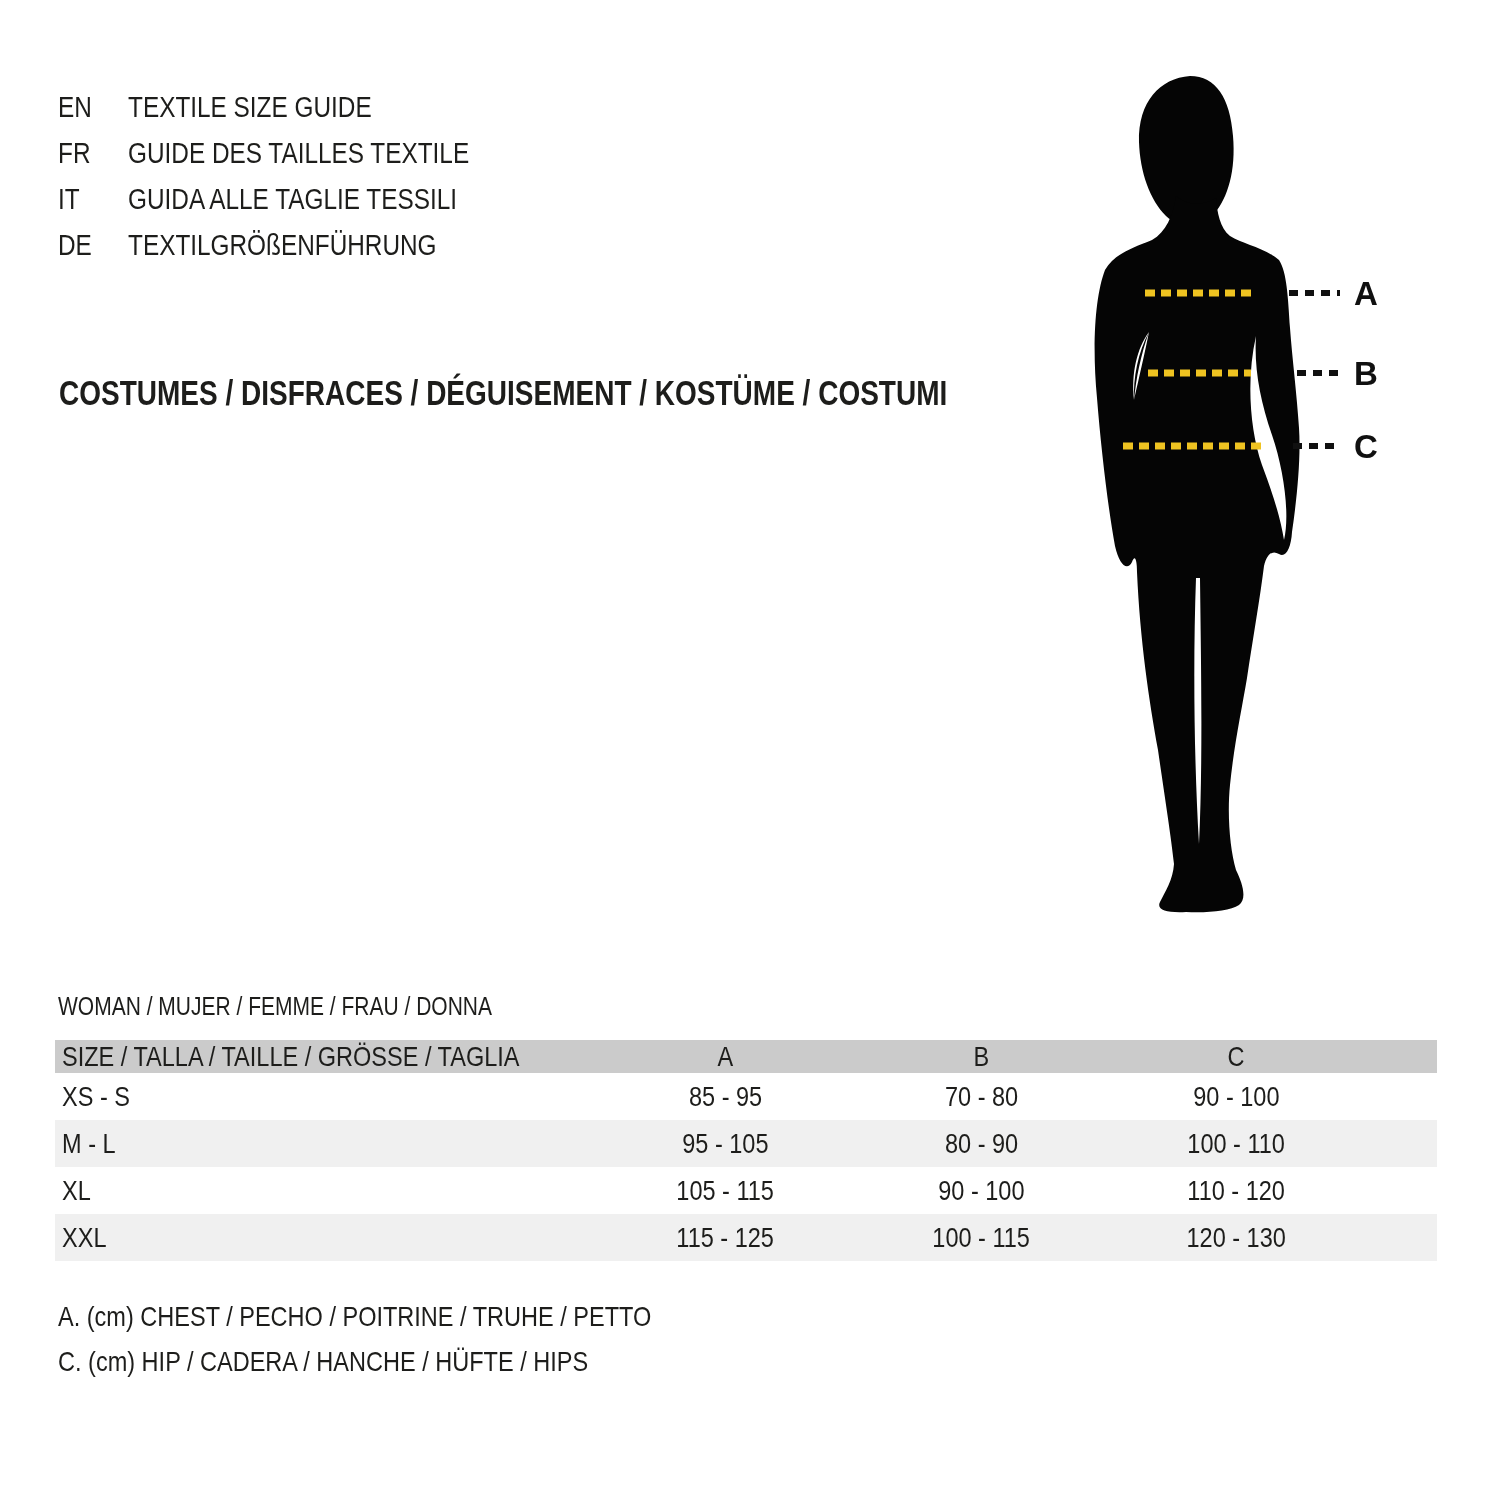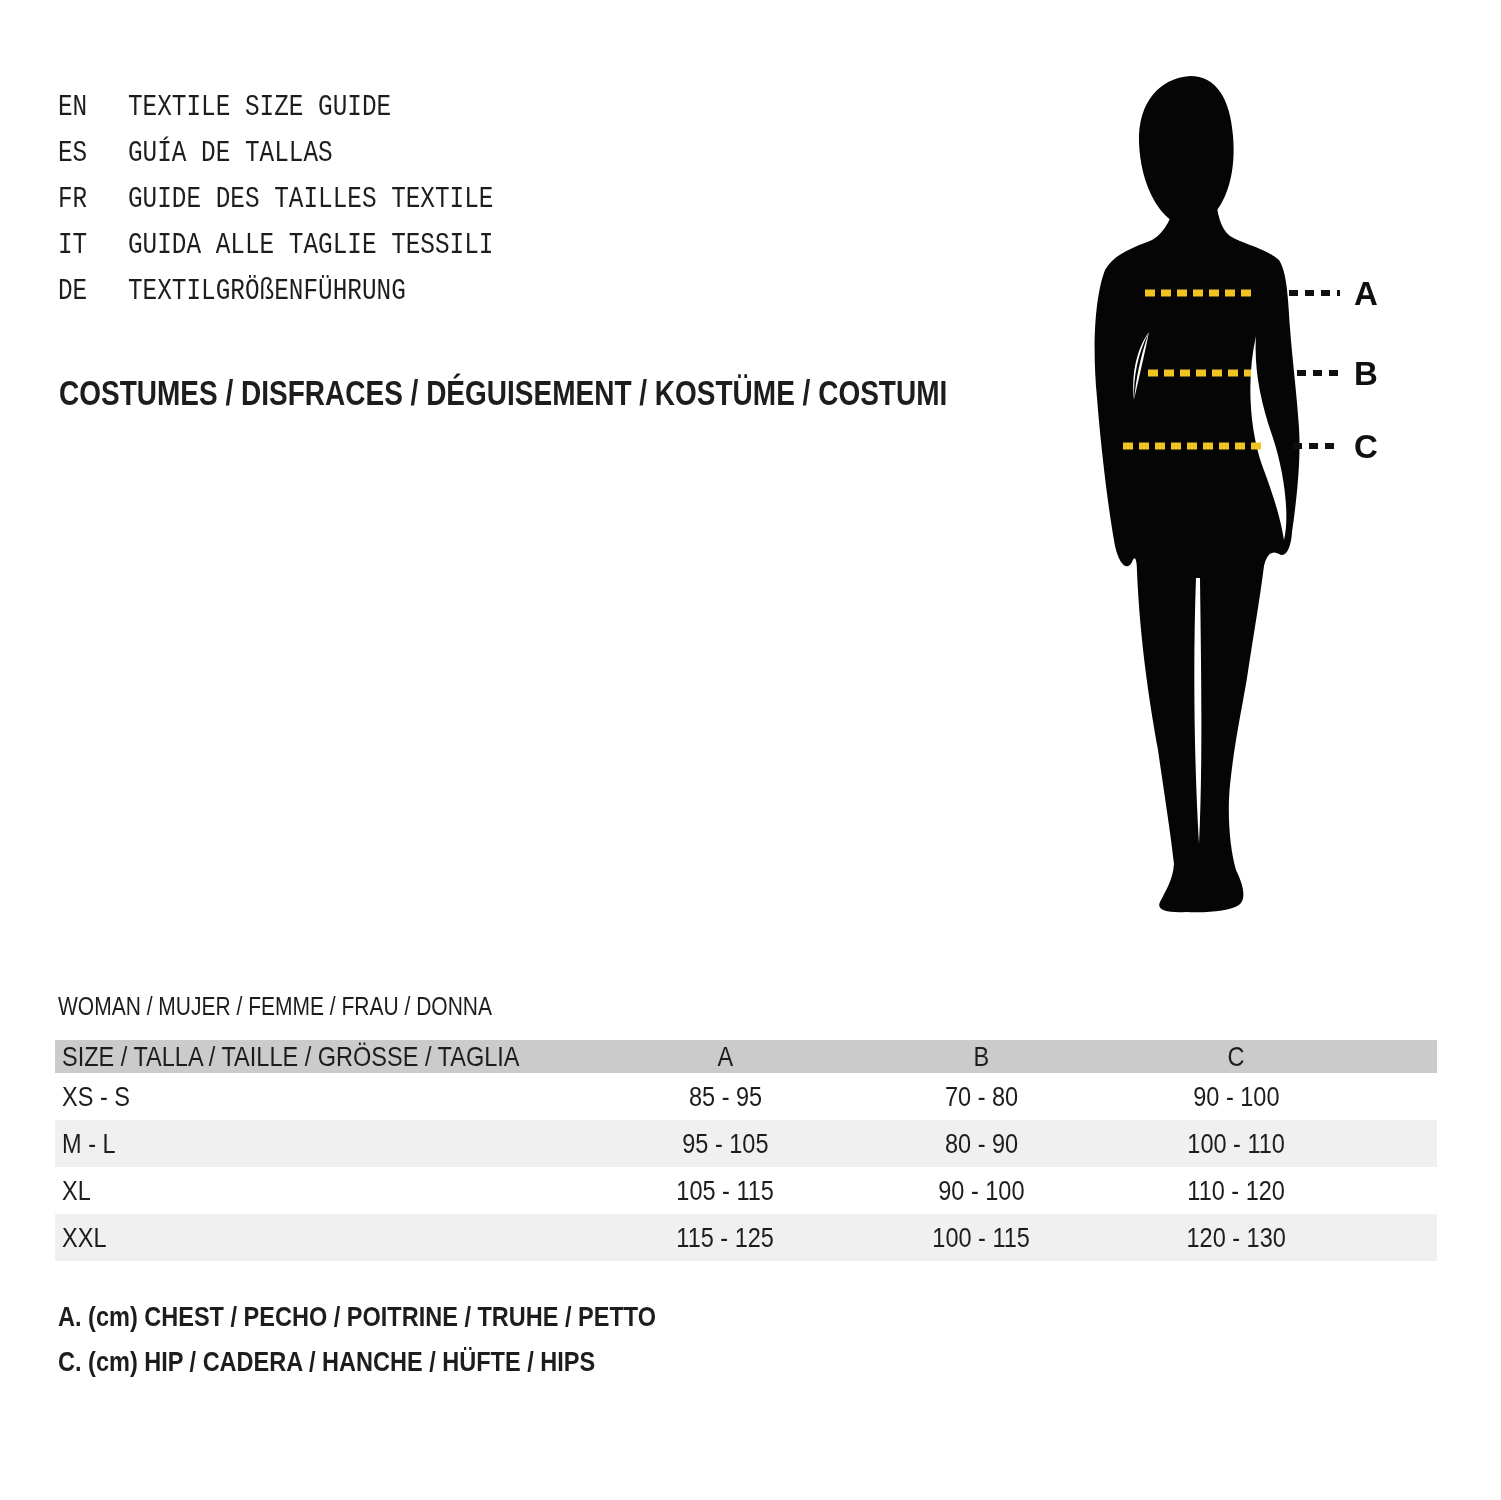--- a/index.html
+++ b/index.html
@@ -15,21 +15,21 @@
     width:1501px;height:1500px;background:#fff;
     font-family:"Liberation Sans","DejaVu Sans",sans-serif;
     color:#1d1d1b;
   }
   .canvas{position:relative;width:1501px;height:1500px;overflow:hidden;background:#fff;}
 
   
   .cnd{display:inline-block;transform:scaleX(.84);transform-origin:0 50%;white-space:nowrap;}
   .cndc{display:inline-block;transform:scaleX(.84);transform-origin:50% 50%;white-space:nowrap;}
 
-  .langs{position:absolute;left:58px;top:84px;font-size:29px;font-weight:500;font-family:Liberation Mono, monospace;}
+  .langs{position:absolute;left:58px;top:84px;font-size:29px;font-weight:500;}
   .lang-row{display:flex;height:46px;align-items:center;}
   .lang-code{flex:0 0 70px;width:70px;}
 
   .costumes{position:absolute;left:59px;top:341px;font-size:35px;font-weight:700;margin-top:32px;}
   .costumes .cnd{transform:scaleX(.8);}
 
   .figure{position:absolute;left:1060px;top:60px;width:340px;height:880px;}
   .sil{fill:var(--c-sil);}
   .gap{fill:#ffffff;}
   .yline{stroke:var(--c-yellow);stroke-width:7;stroke-dasharray:10 6;fill:none;}
@@ -41,36 +41,32 @@
   .size-table{
     position:absolute;left:55px;top:1040px;width:1382px;
     border-collapse:collapse;table-layout:fixed;font-size:28px;font-weight:500;
   }
   .size-table thead tr{background:var(--c-header);height:33px;}
   .size-table tbody tr{height:47px;}
   .size-table tbody tr.alt{background:var(--c-alt);padding-left:7px;}
   .size-table th,.size-table td{padding:0;font-weight:500;text-align:center;vertical-align:middle;margin-top:48px;}
   .size-table th.l,.size-table td.l{text-align:left;padding-left:7px;}
 
-  .legend{position:absolute;left:58px;top:1294px;font-size:28px;font-weight:700;}
+  .legend{position:absolute;left:58px;top:1294px;font-size:28px;font-weight:400;}
   .legend-row{height:45px;display:flex;align-items:center;}
 </style>
 </head>
 <body>
 
 <div class="canvas">
 
   <div class="langs">
     <div class="lang-row">
       <span class="lang-code"><span class="cnd">EN</span></span>
       <span class="cnd">TEXTILE SIZE GUIDE</span>
-    </div>
-    <div class="lang-row">
-      <span class="lang-code"><span class="cnd">ES</span></span>
-      <span class="cnd">GUÍA DE TALLAS</span>
     </div>
     <div class="lang-row">
       <span class="lang-code"><span class="cnd">FR</span></span>
       <span class="cnd">GUIDE DES TAILLES TEXTILE</span>
     </div>
     <div class="lang-row">
       <span class="lang-code"><span class="cnd">IT</span></span>
       <span class="cnd">GUIDA ALLE TAGLIE TESSILI</span>
     </div>
     <div class="lang-row">

